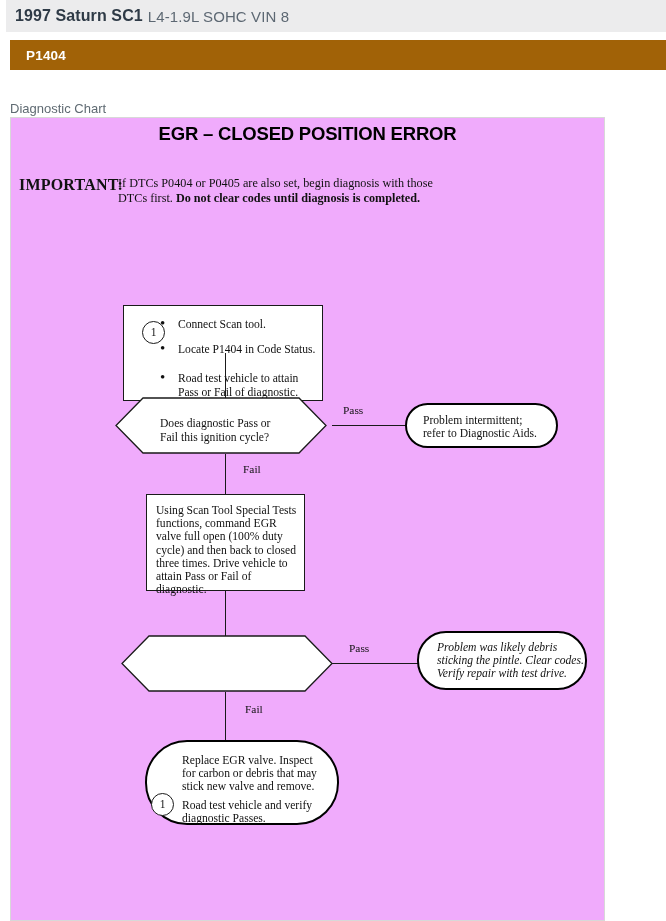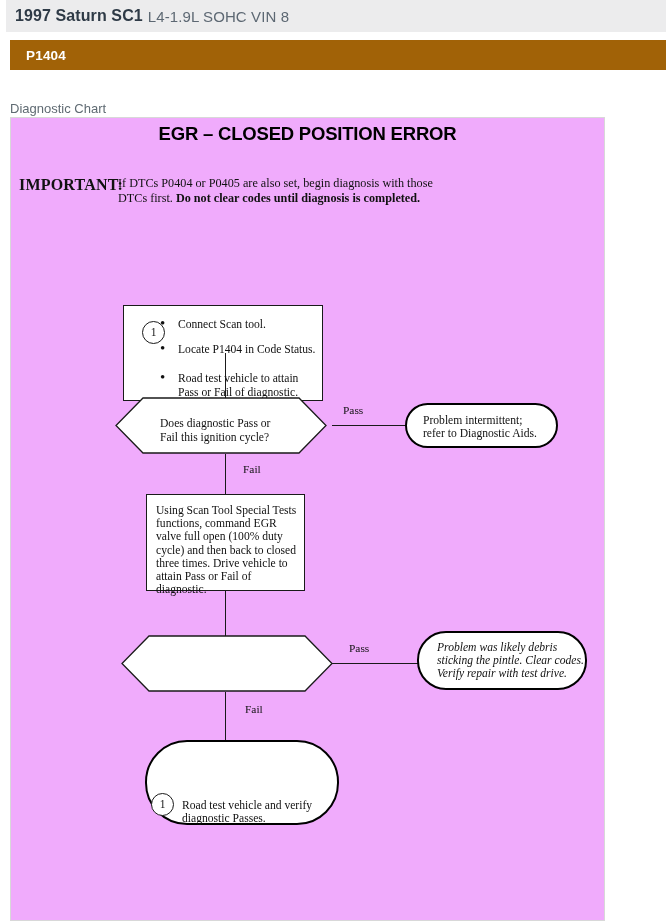--- a/index.html
+++ b/index.html
@@ -316,20 +316,25 @@
         <span>Problem was likely debris</span><br>
         <span>sticking the pintle. Clear codes.</span><br>
         <span>Verify repair with test drive.</span>
       </div>
     </div>
 
     <div class="vline" style="left:214px; top:574px; height:48px;"></div>
     <div class="edge-label" style="left:234px; top:585px;">Fail</div>
 
     <div class="node term-box" style="left:134px; top:622px; width:194px; height:85px; border-radius:42px;">
+      <div class="node-text" style="position:absolute; left:35px; top:12px;">
+        <span>Replace EGR valve. Inspect</span><br>
+        <span>for carbon or debris that may</span><br>
+        <span>stick new valve and remove.</span>
+      </div>
       <div class="node-text" style="position:absolute; left:35px; top:57px;">
         <span>Road test vehicle and verify</span><br>
         <span>diagnostic Passes.</span>
       </div>
     </div>
     <div class="step-circle" style="left:140px; top:675px;">1</div>
 
   </div>
 </div>
 

